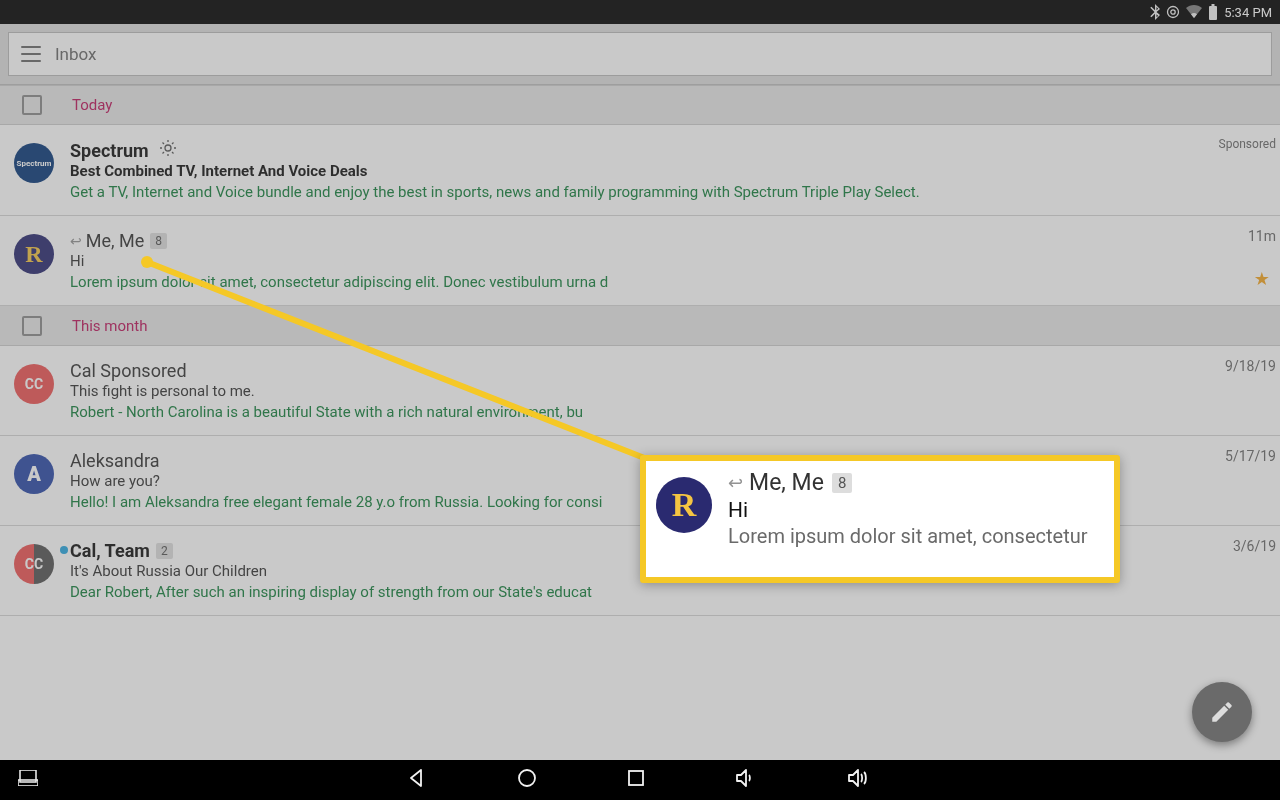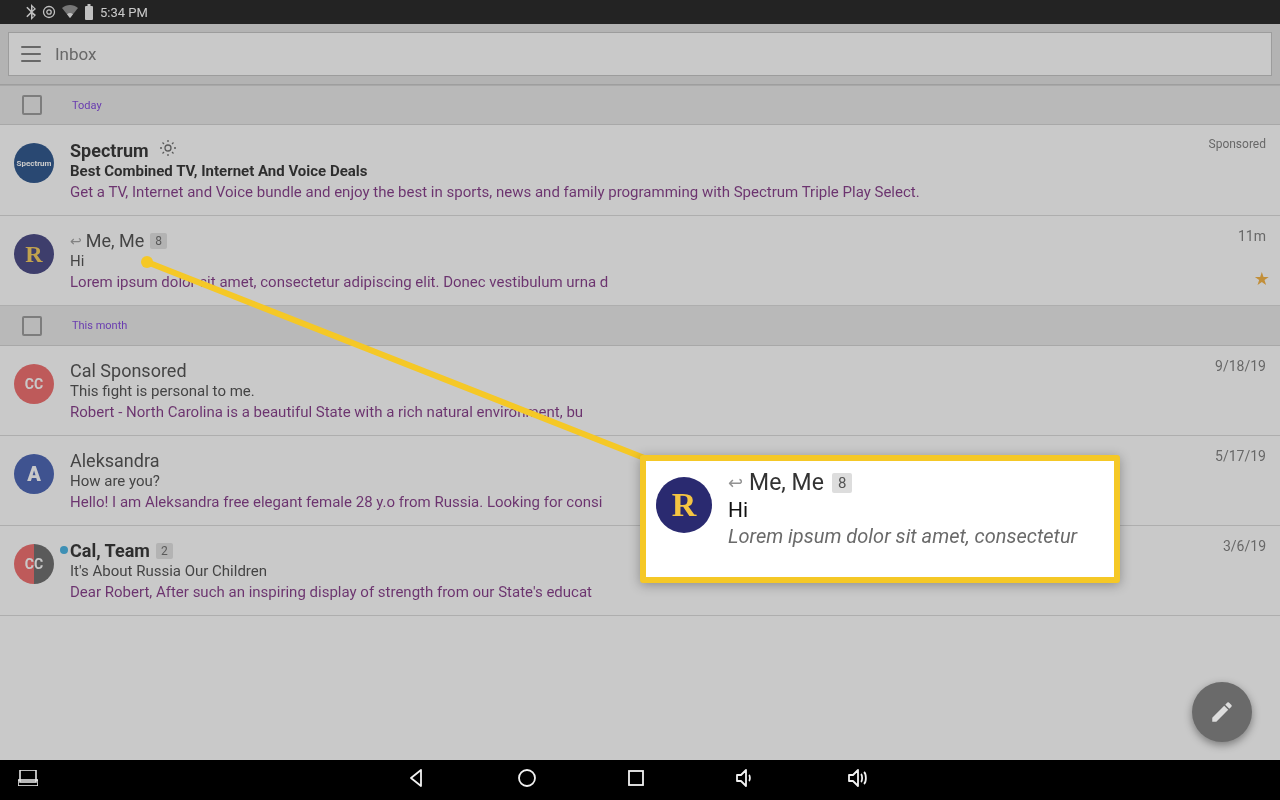--- a/index.html
+++ b/index.html
@@ -3,57 +3,57 @@
 <meta charset="utf-8">
 <style>
   * { box-sizing: border-box; margin: 0; padding: 0; }
   html, body { width: 1280px; height: 800px; font-family: Roboto, Arial, sans-serif; overflow: hidden; background:#000; }
   
   
   .app-wrap { position: relative; width: 1280px; height: 760px; background:#fff; }
   .dim-overlay { position:absolute; inset:0; background:rgba(100,100,100,0.35); pointer-events:none; z-index:5; }
   
   
-  .status-bar { position:relative; height:24px; background:#000; color:#fff; display:flex; align-items:center; justify-content:flex-start; padding:0 20px; font-size:13px; z-index:1; }
+  .status-bar { position:relative; height:24px; background:#000; color:#fff; display:flex; align-items:center; justify-content:flex-end; padding:0 8px; font-size:13px; z-index:1; }
   .status-bar .ico { margin-left:6px; display:flex; align-items:center; opacity:.95; }
   .status-bar .time { margin-left:6px; font-size:13px; }
   
   
   .toolbar-zone { padding:8px; background:#dedede; border-bottom:1px solid #bdbdbd; }
   .toolbar { height:44px; background:#fff; border:1px solid #bbb; display:flex; align-items:center; padding:16px 12px; color:#6a6a6a; }
   .hamburger { width:20px; height:16px; margin-right:14px; display:flex; flex-direction:column; justify-content:space-between; }
   .hamburger span { display:block; height:2px; background:#6a6a6a; border-radius:1px; }
   .toolbar-title { font-size:17px; }
   
   
   .section-header { height:40px; background:#e6e6e6; display:flex; align-items:center; border-bottom:1px solid #ccc; padding-left:22px; }
   .section-header.top { border-top:1px solid #ccc; }
   .chk { width:20px; height:20px; border:2px solid #8a8a8a; border-radius:2px; margin-right:30px; }
-  .section-label { color:#6d28d9; font-size:11px; }
+  .section-label { color:#be185d; font-size:15px; }
   
   
   .row { position:relative; display:flex; padding:14px 16px 14px 14px; border-bottom:1px solid #d6d6d6; background:#fff; }
   .avatar { width:40px; height:40px; border-radius:50%; flex-shrink:0; display:flex; align-items:center; justify-content:center; font-weight:700; color:#fff; font-size:14px; margin-right:16px; margin-top:4px; }
   .av-sp { background:#0a3a7a; font-size:8px; }
   .av-r  { background:#2a2a70; }
   .av-r::before { content:"R"; color:#f5c542; font-size:24px; font-family:Georgia, serif; font-weight:900; }
   .av-cc { background:#e55; }
   .av-a  { background:#2b4aa8; }
   .av-a::before { content:"A"; font-size:20px; font-weight:900; }
   .av-ct { background:linear-gradient(90deg,#e55 50%,#555 50%); }
   
   .content { flex:1; min-width:0; }
   .sender { font-size:18px; color:#333; display:flex; align-items:center; gap:6px; }
   .sender.bold { font-weight:700; color:#111; }
   .reply-ico { color:#939393; font-size:14px; margin-right:-2px; }
   .count { font-size:12px; background:#ddd; color:#555; padding:0 5px; border-radius:2px; font-weight:400; line-height:16px; }
   .subject { font-size:15px; color:#333; margin-top:1px; }
   .subject.bold { font-weight:700; color:#111; }
-  .snippet { font-size:15px; color:#701a75; margin-top:3px; white-space:nowrap; overflow:hidden; text-overflow:ellipsis; }
-  .meta { position:absolute; right:14px; top:12px; text-align:right; color:#6a6a6a; font-size:14px; }
+  .snippet { font-size:15px; color:#15803d; margin-top:3px; white-space:nowrap; overflow:hidden; text-overflow:ellipsis; }
+  .meta { position:absolute; right:4px; top:12px; text-align:right; color:#6a6a6a; font-size:14px; }
   .sponsored { font-size:12px; }
   .star { position:absolute; right:10px; top:52px; color:#f5a623; font-size:18px; }
   .sun-ico { display:inline-block; margin-left:4px; vertical-align:middle; }
   .unread-dot { width:8px; height:8px; border-radius:50%; background:#2aa8e0; position:absolute; left:60px; top:20px; }
   
   
   .fab { position:absolute; right:28px; bottom:18px; width:60px; height:60px; border-radius:50%; background:#6a6a6a; display:flex; align-items:center; justify-content:center; box-shadow:0 3px 8px rgba(0,0,0,.4); z-index:6; }
   .fab svg { fill:#ddd; }
   
   
@@ -65,21 +65,21 @@
   .annot { position:absolute; inset:0; z-index:10; pointer-events:none; }
   .annot svg { position:absolute; inset:0; }
   .zoom-box { position:absolute; left:640px; top:455px; width:480px; height:128px; background:#fff; border:6px solid #f5c826; border-radius:3px; display:flex; padding:8px 10px; overflow:hidden; box-shadow:0 2px 12px rgba(0,0,0,.3); }
   .zoom-box .zavatar { width:56px; height:56px; border-radius:50%; flex-shrink:0; margin-right:16px; margin-top:8px; background:#2a2a70; display:flex; align-items:center; justify-content:center; }
   .zoom-box .zavatar::before { content:"R"; font-family:Georgia,serif; font-weight:900; font-size:34px; color:#f5c542; }
   .zcontent { flex:1; }
   .zsender { font-size:23px; color:#333; display:flex; align-items:center; gap:8px; }
   .zsender .reply-ico { font-size:18px; }
   .zcount { font-size:15px; background:#ddd; color:#555; padding:1px 6px; border-radius:2px; }
   .zsubject { font-size:21px; color:#111; margin-top:2px; }
-  .zsnippet { font-size:20px; color:#6a6a6a; margin-top:2px; white-space:nowrap;font-style:italic; }
+  .zsnippet { font-size:20px; color:#6a6a6a; margin-top:2px; white-space:nowrap; }
 </style>
 </head>
 <body>
 
 <div class="app-wrap">
 
   <div class="status-bar">
     <span class="ico">
         <svg width="10" height="16" viewBox="0 0 10 16">
           <path fill="#fff" d="M5 0v6.3L1.4 2.7.3 3.8 4.5 8 .3 12.2l1.1 1.1L5 9.7V16l5-5-3.5-3L10 5 5 0zm1.5 3l1.7 1.7L6.5 6.3V3zm0 7.3 1.7 1.7L6.5 13v-2.7z"></path>

